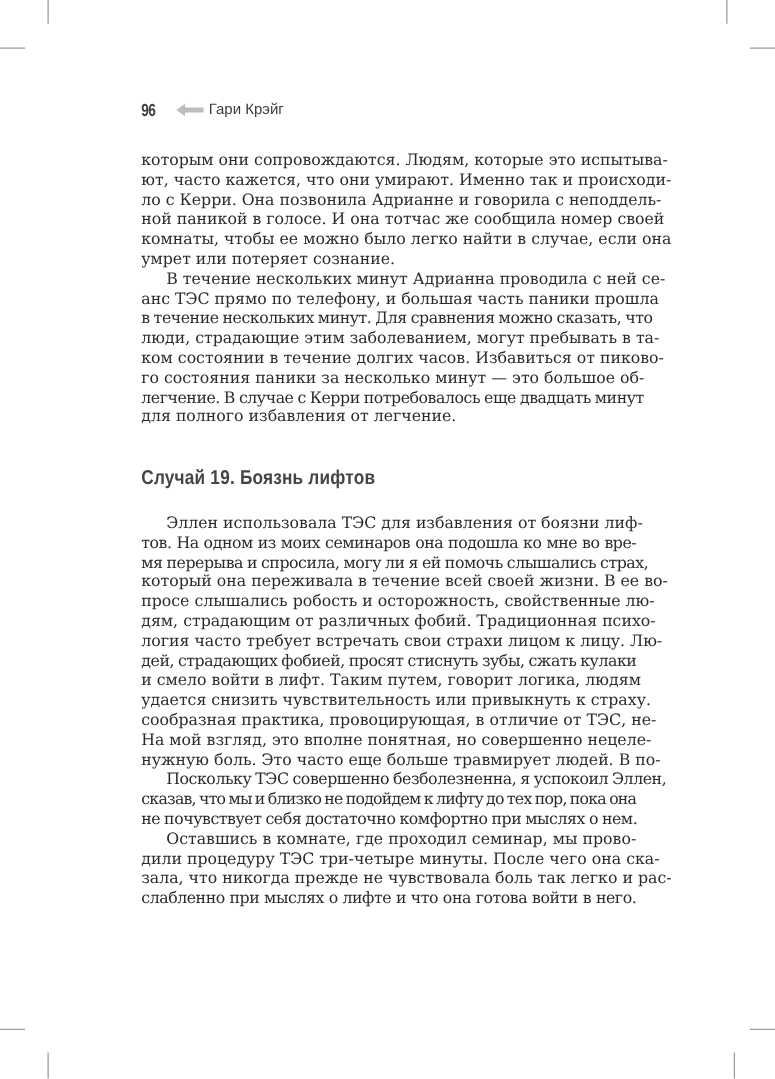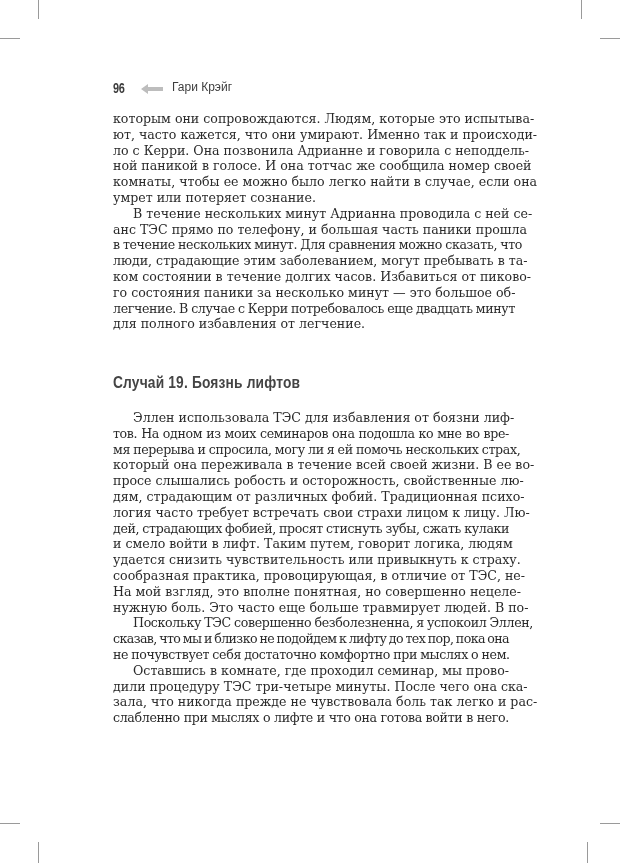--- a/index.html
+++ b/index.html
@@ -14,21 +14,21 @@
     position: absolute; left: 113px; top: 80px; height: 18px;
     display: flex; 
   }
   .page-num {
     font-family: "Liberation Sans", sans-serif; font-weight: bold;
     font-size: 14px; color: #3d3d3d; letter-spacing: -0.5px;
     transform: scaleX(0.78); transform-origin: left center; width: 16px;
   }
   .arrow { margin-left: 12px; width: 22px; height: 10px; display: inline-block; }
   .author {
-    margin-left: 9px; font-family: "Liberation Sans", sans-serif;
+    margin-left: 4px; font-family: "Liberation Sans", sans-serif;
     font-size: 12px; color: #3d3d3d;
   }
   .textblock {
     position: absolute; left: 113px; width: 396px;
     font-family: "DejaVu Serif", serif; font-size: 12.6px; color: #2a2a2a;
   }
   .line {
     height: 15.8px; line-height: 15.8px; white-space: nowrap;
     text-align: justify; text-align-last: justify; overflow: visible;
   }
@@ -57,21 +57,21 @@
 <div class="header">
   <span class="page-num">96</span>
   <span class="arrow">
     <svg width="22" height="10" viewBox="0 0 22 10">
       <polygon points="0,5 7,0 7,3 22,3 22,7 7,7 7,10" fill="#bdbdbd"></polygon>
     </svg>
   </span>
   <span class="author">Гари Крэйг</span>
 </div>
 
-<div class="textblock" style="top:111px;">
+<div class="textblock" style="top:120px;">
   <div class="line">которым они сопровождаются. Людям, которые это испытыва-</div>
   <div class="line">ют, часто кажется, что они умирают. Именно так и происходи-</div>
   <div class="line">ло с Керри. Она позвонила Адрианне и говорила с неподдель-</div>
   <div class="line">ной паникой в голосе. И она тотчас же сообщила номер своей</div>
   <div class="line">комнаты, чтобы ее можно было легко найти в случае, если она</div>
   <div class="line last">умрет или потеряет сознание.</div>
   <div class="line indent">В течение нескольких минут Адрианна проводила с ней се-</div>
   <div class="line">анс ТЭС прямо по телефону, и большая часть паники прошла</div>
   <div class="line narrow">в течение нескольких минут. Для сравнения можно сказать, что</div>
   <div class="line">люди, страдающие этим заболеванием, могут пребывать в та-</div>
@@ -79,21 +79,21 @@
   <div class="line">го состояния паники за несколько минут — это большое об-</div>
   <div class="line narrow">легчение. В случае с Керри потребовалось еще двадцать минут</div>
   <div class="line last">для полного избавления от легчение.</div>
 </div>
 
 <div class="heading">Случай 19. Боязнь лифтов</div>
 
 <div class="textblock" style="top:410px;">
   <div class="line indent">Эллен использовала ТЭС для избавления от боязни лиф-</div>
   <div class="line narrow">тов. На одном из моих семинаров она подошла ко мне во вре-</div>
-  <div class="line narrow">мя перерыва и спросила, могу ли я ей помочь нескольких страх,</div>
+  <div class="line narrow">мя перерыва и спросила, могу ли я ей помочь слышались страх,</div>
   <div class="line">который она переживала в течение всей своей жизни. В ее во-</div>
   <div class="line">просе слышались робость и осторожность, свойственные лю-</div>
   <div class="line">дям, страдающим от различных фобий. Традиционная психо-</div>
   <div class="line">логия часто требует встречать свои страхи лицом к лицу. Лю-</div>
   <div class="line narrow">дей, страдающих фобией, просят стиснуть зубы, сжать кулаки</div>
   <div class="line">и смело войти в лифт. Таким путем, говорит логика, людям</div>
   <div class="line">удается снизить чувствительность или привыкнуть к страху.</div>
   <div class="line">сообразная практика, провоцирующая, в отличие от ТЭС, не-</div>
   <div class="line">На мой взгляд, это вполне понятная, но совершенно нецеле-</div>
   <div class="line">нужную боль. Это часто еще больше травмирует людей. В по-</div>

